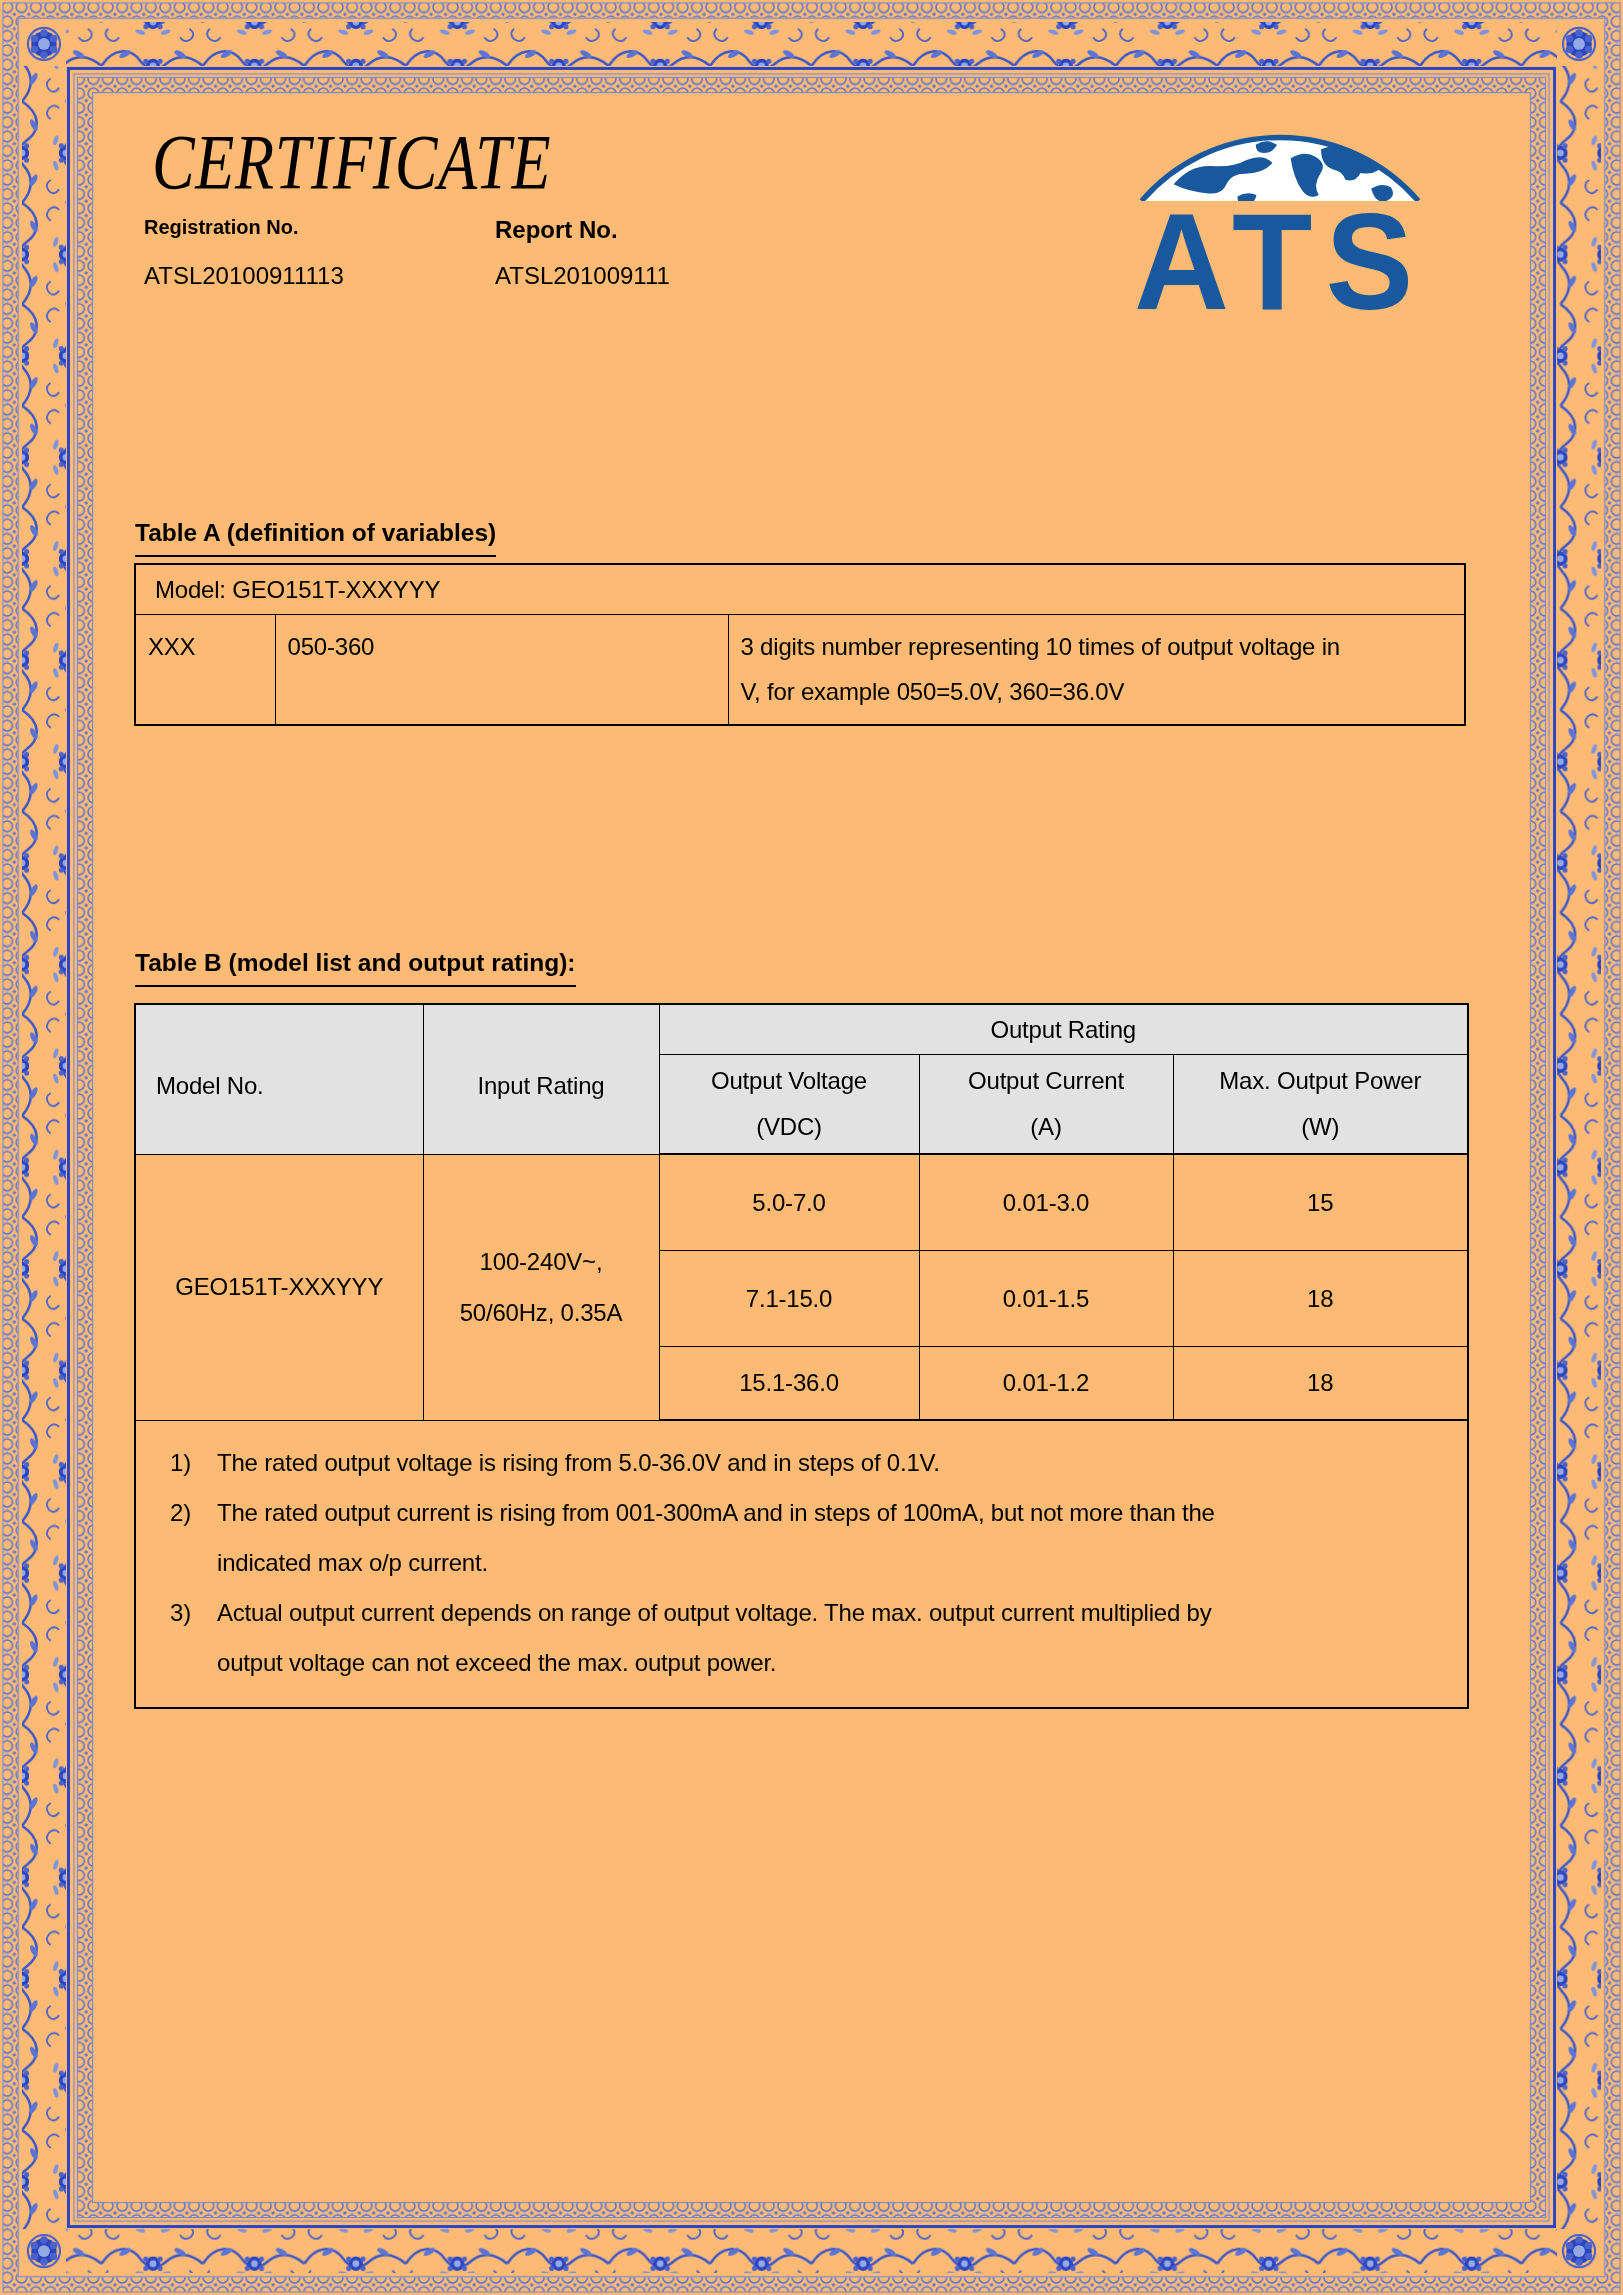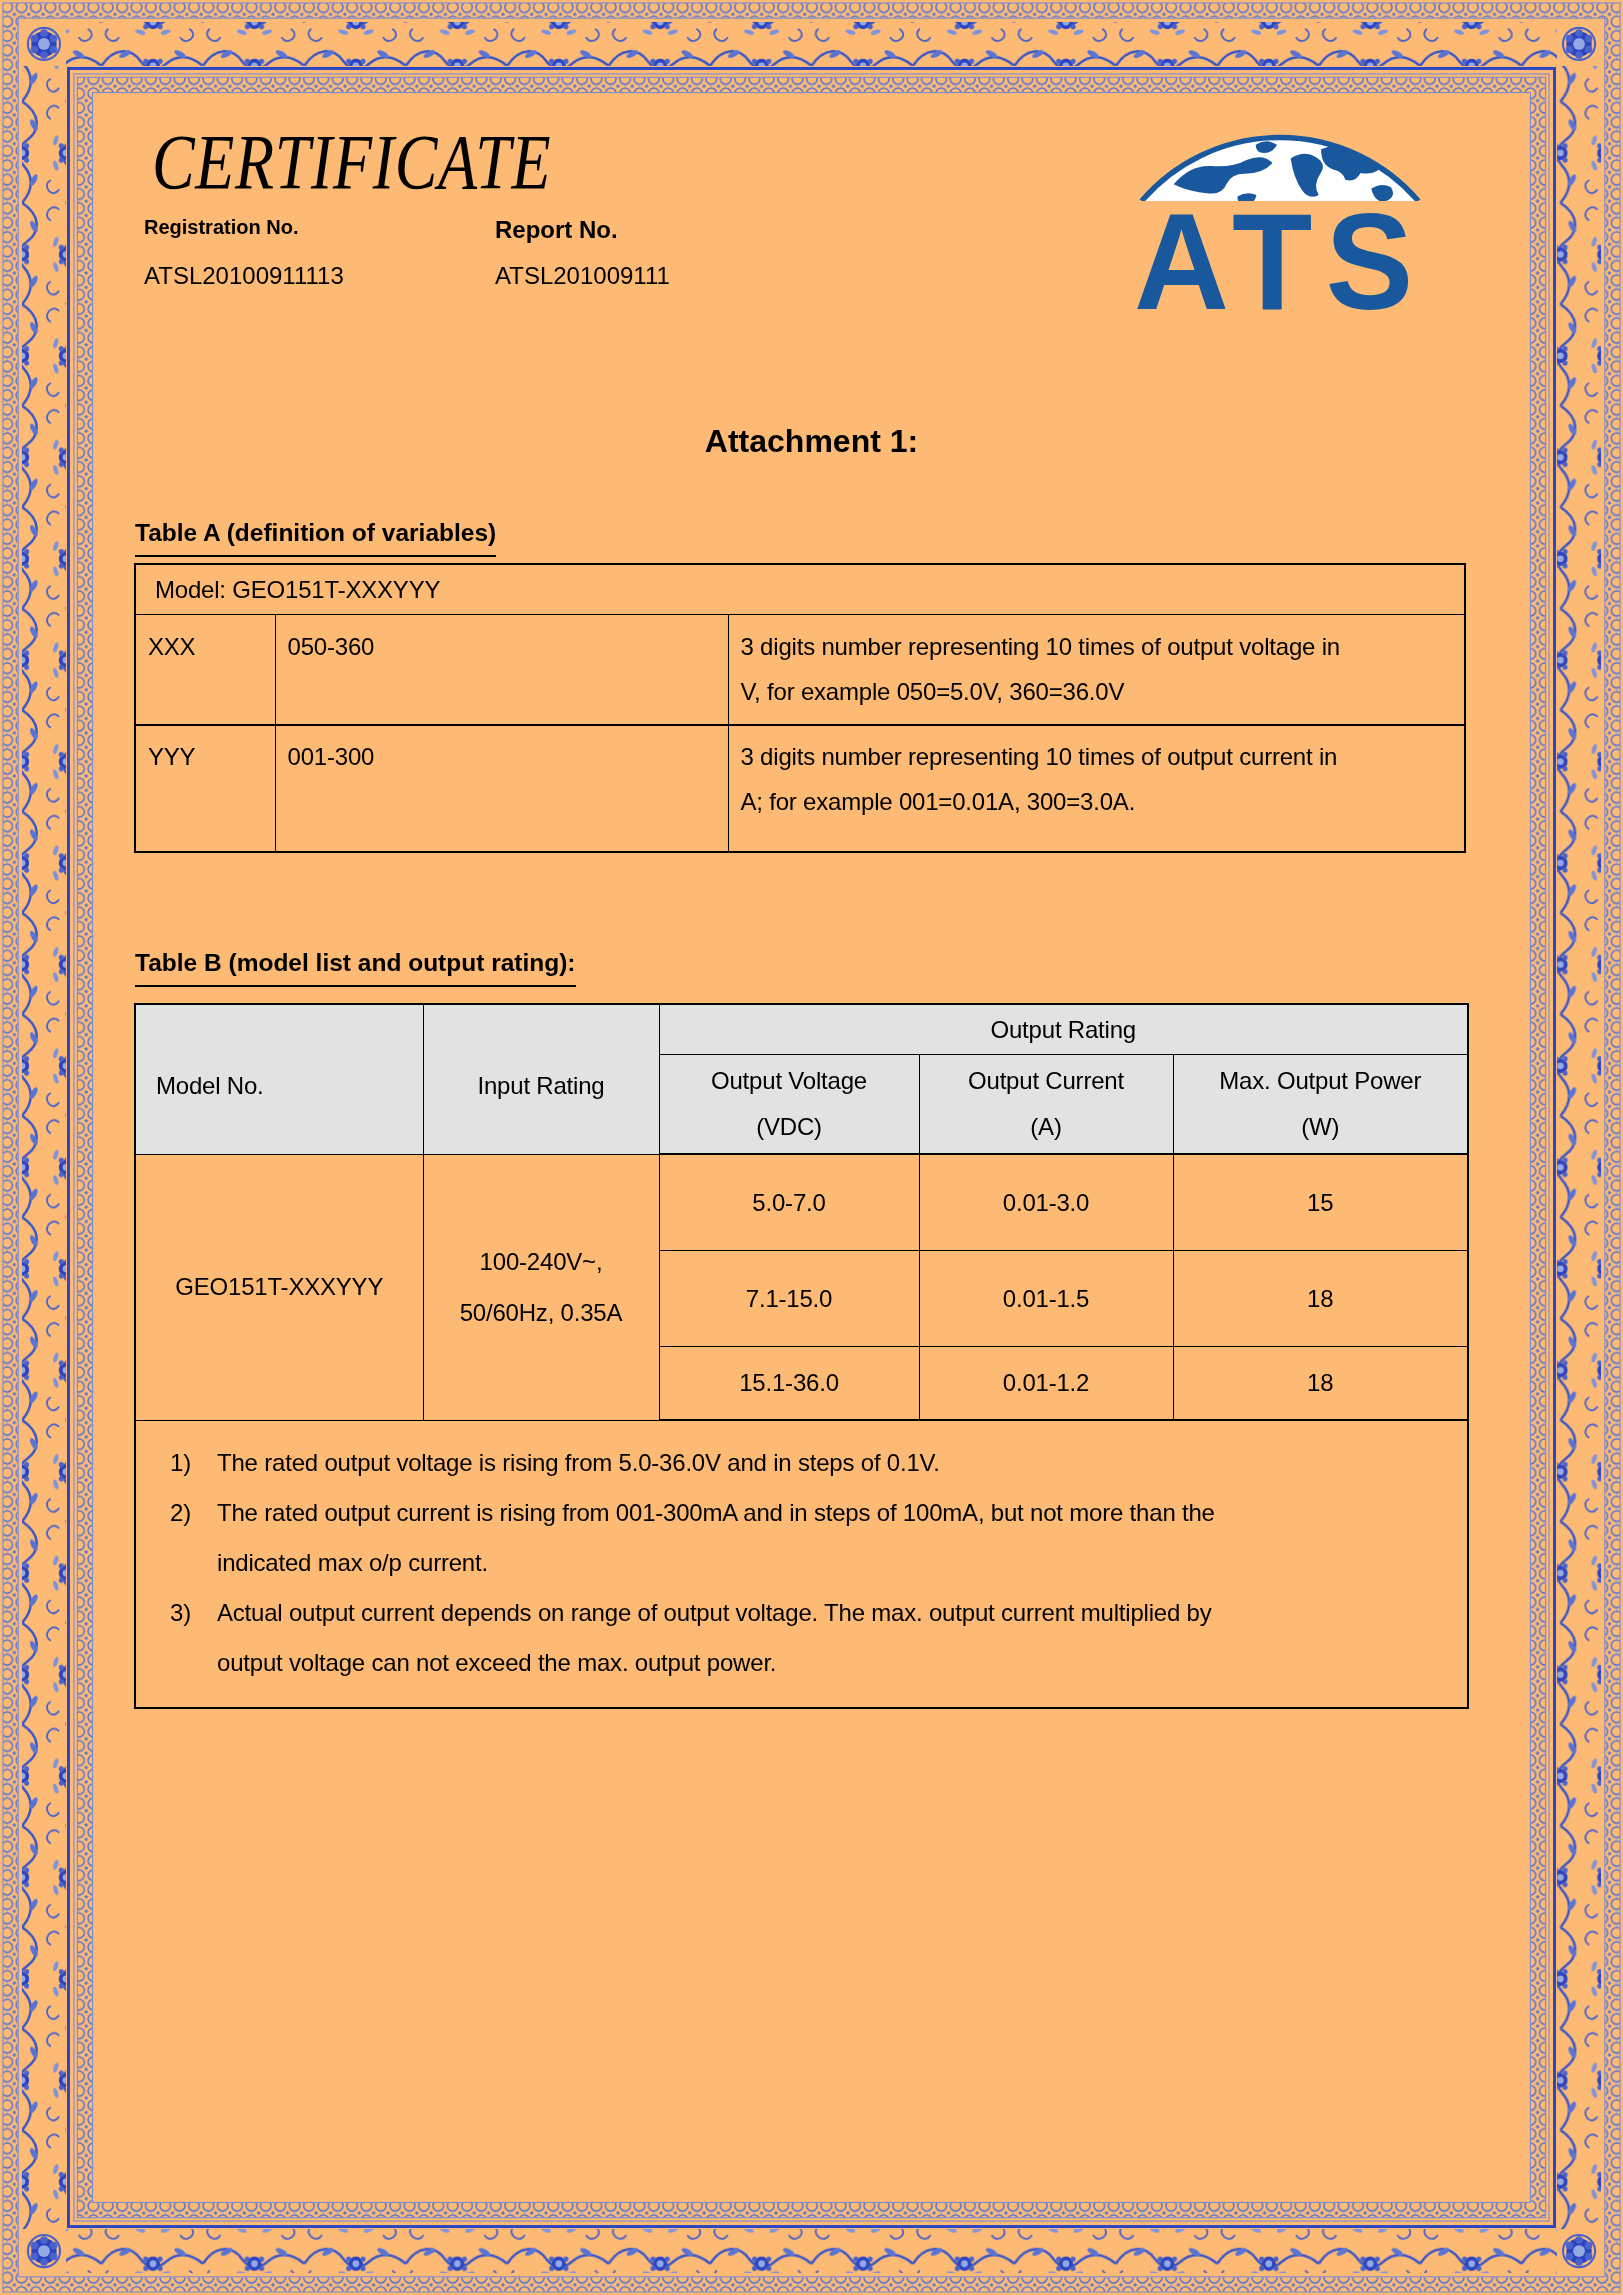--- a/index.html
+++ b/index.html
@@ -168,21 +168,20 @@
         <path d="M170,26 q15,-9 28,0 q-6,11 -17,11 q-11,0 -11,-11 z"></path>
         <path d="M216,44 q18,-11 33,-2 q15,9 6,22 q-10,15 -2,28 q-13,7 -22,-6 q-11,-16 -15,-42 z"></path>
         <path d="M256,32 q33,-13 63,-2 q26,9 19,22 q-9,15 -30,11 q-7,13 -20,9 q-4,-11 -15,-13 q-17,-5 -17,-27 z"></path>
         <path d="M322,84 q13,-9 26,-2 q7,11 -4,17 q-16,7 -22,-15 z"></path>
         <path d="M354,56 q10,-6 18,0 q-2,10 -10,10 q-8,0 -8,-10 z"></path>
       </g>
     </svg>
     <span class="logo-text">ATS</span>
   </div>
 
-  <div class="attachment">Attachment 1:</div>
 
   <div class="sect-heading h-table-a">
     <span>Table A (definition of variables)</span>
   </div>
 
   <table class="table-a">
     <colgroup>
         <col style="width:140px">
         <col style="width:453px">
         <col style="width:737px">
@@ -190,28 +189,20 @@
     <tbody>
     <tr class="model-row">
       <td colspan="3">Model: GEO151T-XXXYYY</td>
     </tr>
     <tr class="row-xxx">
       <td>XXX</td>
       <td>050-360</td>
       <td>
         <div>3 digits number representing 10 times of output voltage in</div>
         <div>V, for example 050=5.0V, 360=36.0V</div>
-      </td>
-    </tr>
-    <tr class="row-yyy">
-      <td>YYY</td>
-      <td>001-300</td>
-      <td>
-        <div>3 digits number representing 10 times of output current in</div>
-        <div>A; for example 001=0.01A, 300=3.0A.</div>
       </td>
     </tr>
   </tbody>
     </table>
 
   <div class="sect-heading h-table-b">
     <span>Table B (model list and output rating):</span>
   </div>
 
   <table class="table-b">

